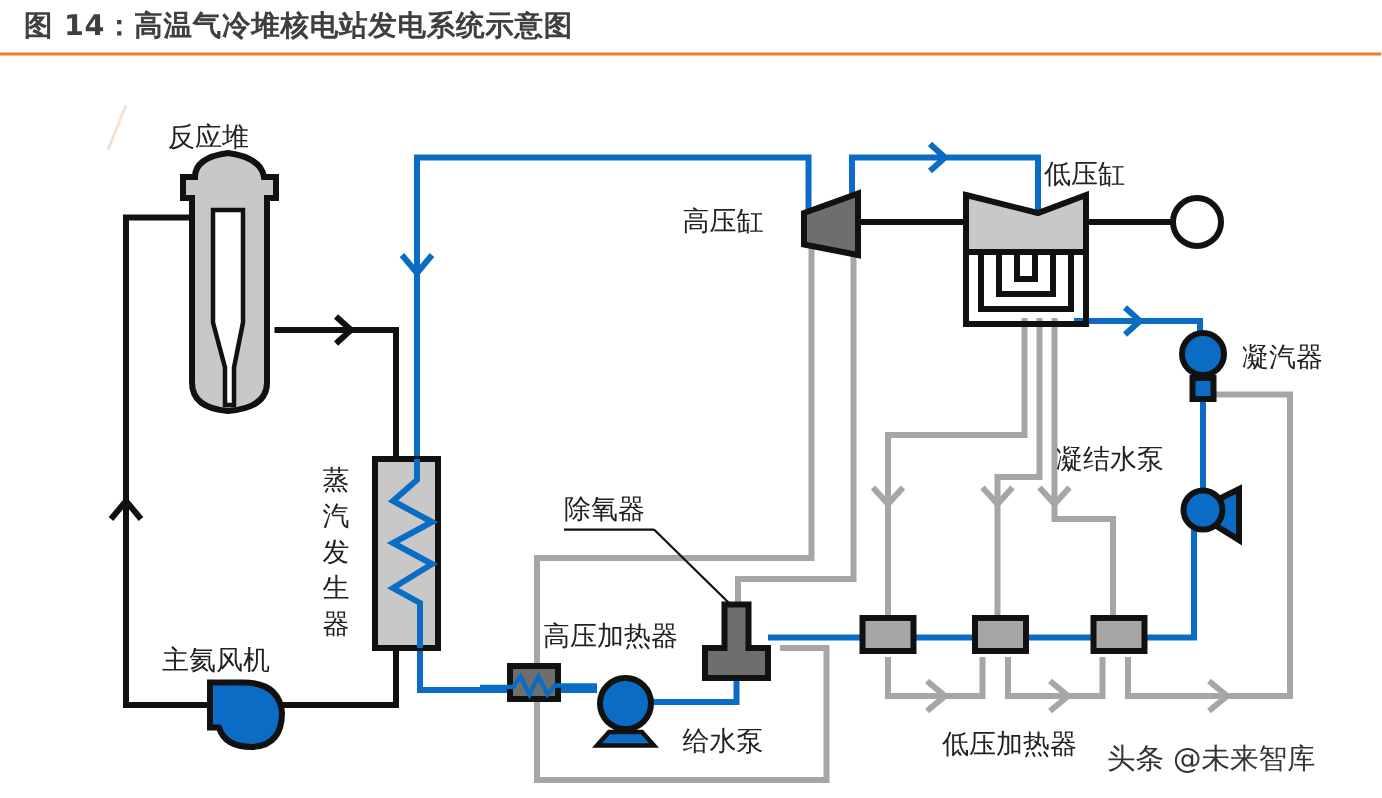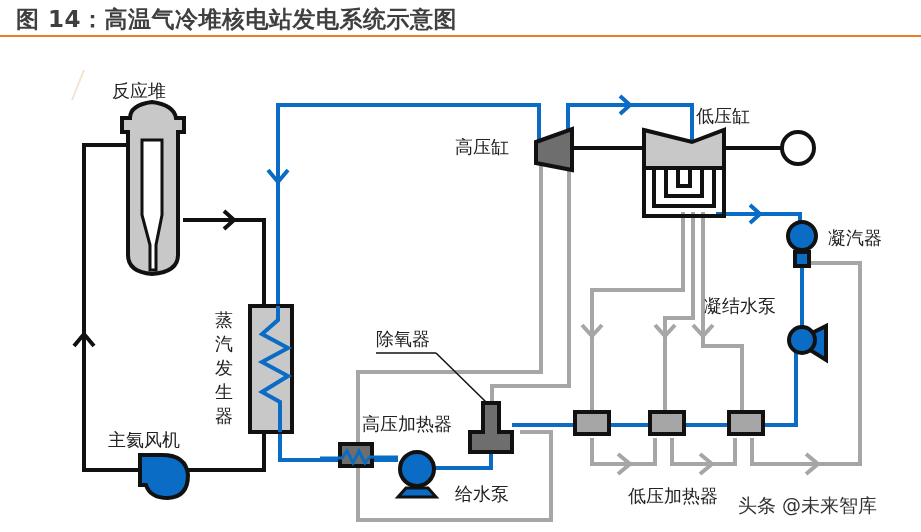--- a/index.html
+++ b/index.html
@@ -1,17 +1,17 @@
 <!DOCTYPE html>
 <html><head>
 <meta charset="utf-8">
 <style>
   html, body { margin: 0; padding: 0; background: #ffffff; }
   body { width: 921px; height: 532px; position: relative; overflow: hidden; font-family: "DejaVu Sans", sans-serif; }
-  .title { position: absolute; left: 16px; top: 4px; font-size: 23px; font-weight: bold; color: #3f3f3f; letter-spacing: 0.5px; }
+  .title { position: absolute; left: 16px; top: 4px; font-size: 19px; font-weight: bold; color: #3f3f3f; letter-spacing: 0.5px; }
   .rule { position: absolute; left: 0; top: 35px; width: 921px; height: 2px; background: #ee7d2a; }
   svg { position: absolute; left: 0; top: 0; }
   .lbl { font-family: "DejaVu Sans", sans-serif; font-size: 18px; fill: #222; }
   .wm { font-family: "DejaVu Sans", sans-serif; font-size: 19px; fill: #333; }
 </style>
 </head>
 <body>
 
 <div class="title">图 14：高温气冷堆核电站发电系统示意图</div>
 <div class="rule"></div>

